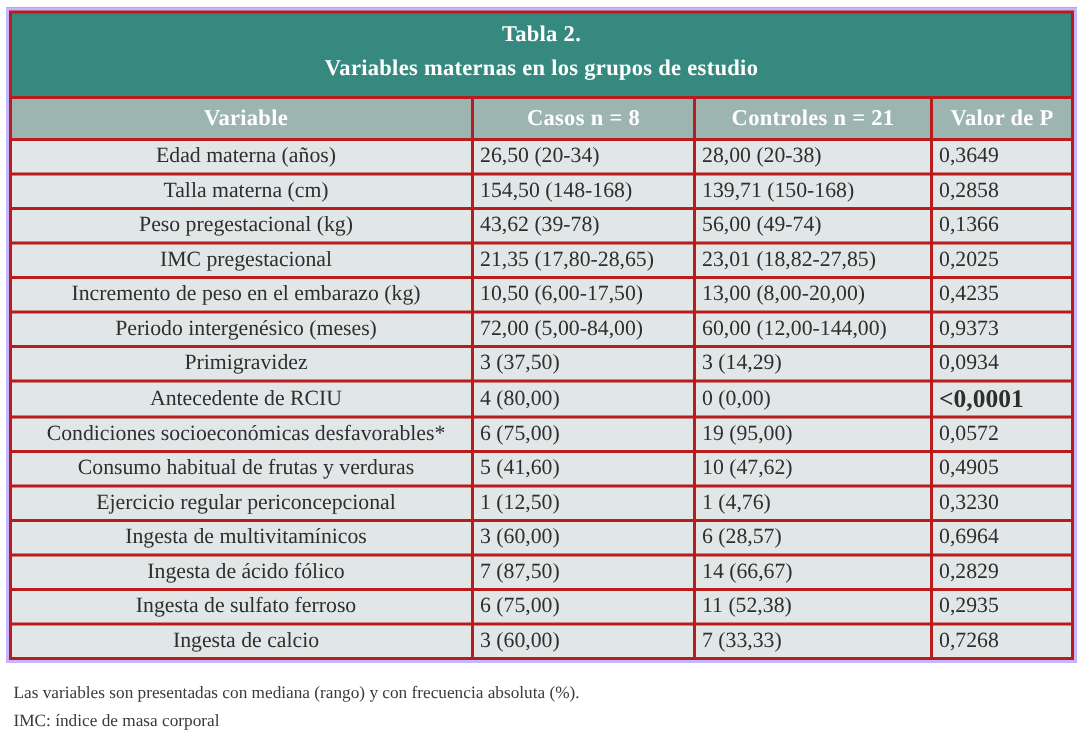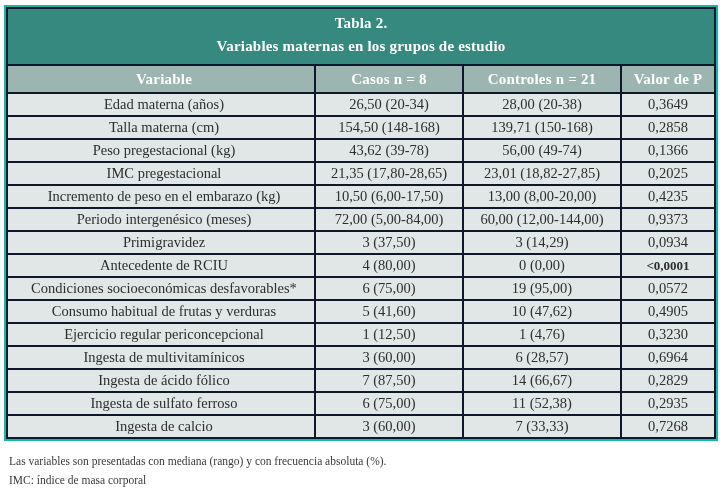--- a/index.html
+++ b/index.html
@@ -13,22 +13,22 @@
   .page {
     box-sizing: border-box;
     width: 724px;
     height: 488px;
     padding: 5px 4px;
   }
   table.main-table {
     width: 713px;
     border-collapse: separate;
     border-spacing: 2px;
-    border: 2px solid #14b8a6;
-    background: #0f172a;
+    border: 2px solid #c4b5fd;
+    background: #b91c1c;
     table-layout: fixed;
   }
   .title-cell {
     background: #35897f;
     color: #ffffff;
     text-align: center;
     font-weight: bold;
     font-size: 15px;
     height: 48px;
     padding: 2px 4px 5px 4px;
@@ -43,28 +43,27 @@
     height: 24px;
     text-align: center;
     padding: 1px 4px;
     letter-spacing: 0.2px;
   }
   th.col-head.left { text-align: center; padding-left: 10px; }
   td {
     background: #e1e6e7;
     color: #2e2e2e;
     font-size: 14.5px;
-    text-align: center;
     height: 19px;
     padding: 1px 4px;
     overflow: hidden;
     white-space: nowrap;
   }
   td.left { text-align: center; padding-left: 10px; }
-  td.strong { font-weight: bold; font-size: 13px; }
+  td.strong { font-weight: bold; font-size: 17px; }
   .footnotes {
     margin: 11px 0 0 5px;
     font-size: 11.5px;
     color: #3a3a3a;
     line-height: 1.65;
   }
 </style>
 </head>
 <body>
 

